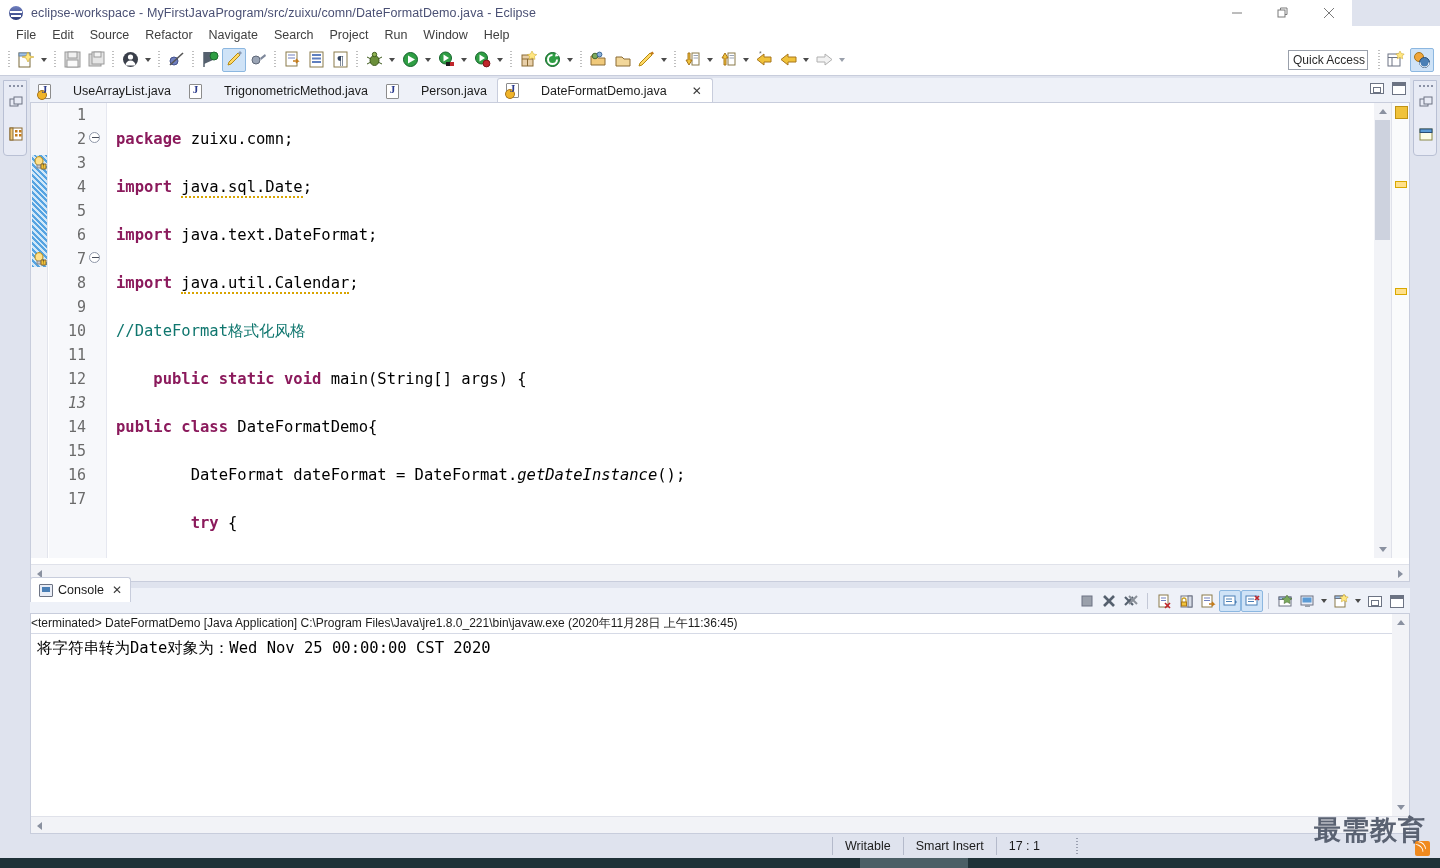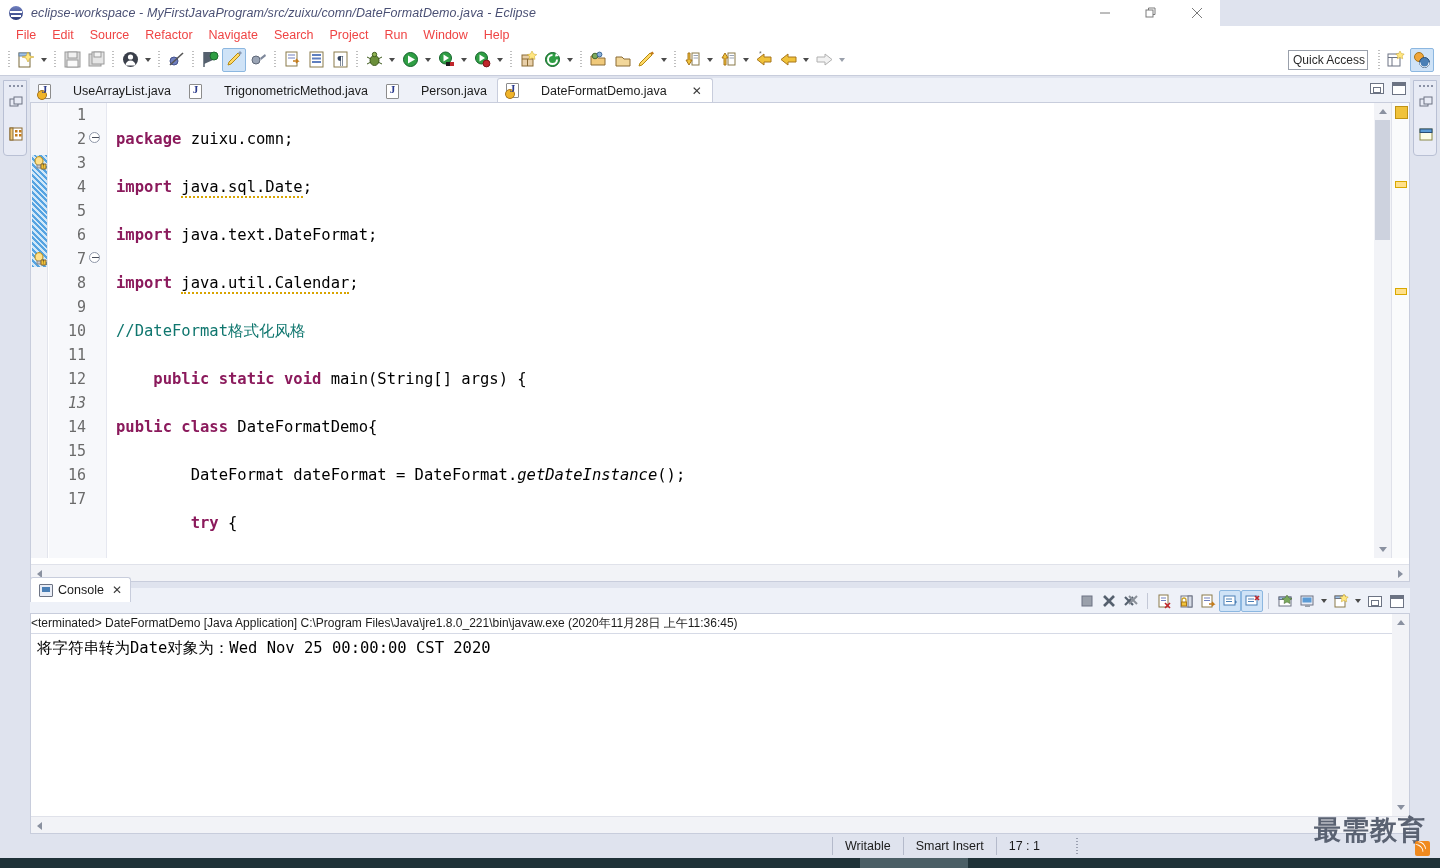--- a/index.html
+++ b/index.html
@@ -11,23 +11,23 @@
     background: #ffffff;
   }
   #app {
     position: relative;
     width: 1440px; height: 868px;
     background: #dfe3ee;
   }
 
   
   .titlebar {
-    position: absolute; top: 0; left: 0; width: 1220px; height: 26px;
+    position: absolute; top: 0; left: 0; width: 1352px; height: 26px;
     background: #ffffff;
-    display: flex; align-items: center; font-style: italic;
+    display: flex; align-items: center;
   }
   .tb-icon {
     width: 16px; height: 16px; margin-left: 8px; margin-right: 7px;
     position: relative; flex: 0 0 auto;
   }
   .tb-icon .sph {
     position: absolute; left: 1px; top: 1px; width: 14px; height: 14px;
     border-radius: 50%;
     background: linear-gradient(#6f7fbf, #2b3a77);
   }
@@ -47,21 +47,21 @@
   }
   .win-btn svg { display: block; }
 
   
   .menubar {
     position: absolute; top: 26px; left: 0; width: 1440px; height: 18px;
     background: #ffffff;
     display: flex; align-items: center; padding-left: 8px;
   }
   .menu-item {
-    font-size: 12.5px; color: #ef4444; padding: 1px 8px; white-space: nowrap;
+    font-size: 12.5px; color: #404040; padding: 1px 8px; white-space: nowrap;
   }
 
   
   .toolbar {
     position: absolute; top: 44px; left: 0; width: 1440px; height: 32px;
     background: #ffffff;
     border-bottom: 1px solid #c8cddc;
     display: flex; align-items: center; padding-left: 4px;
   }
   .tsep {

